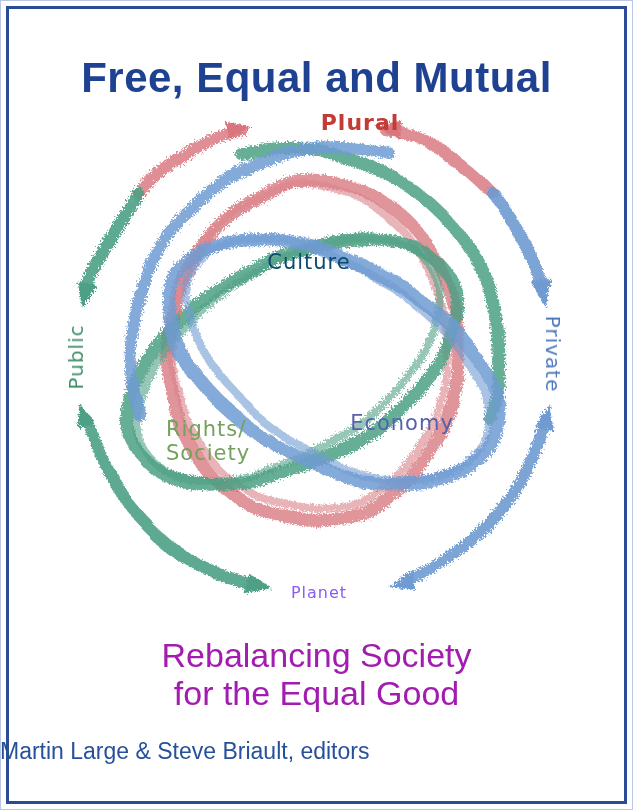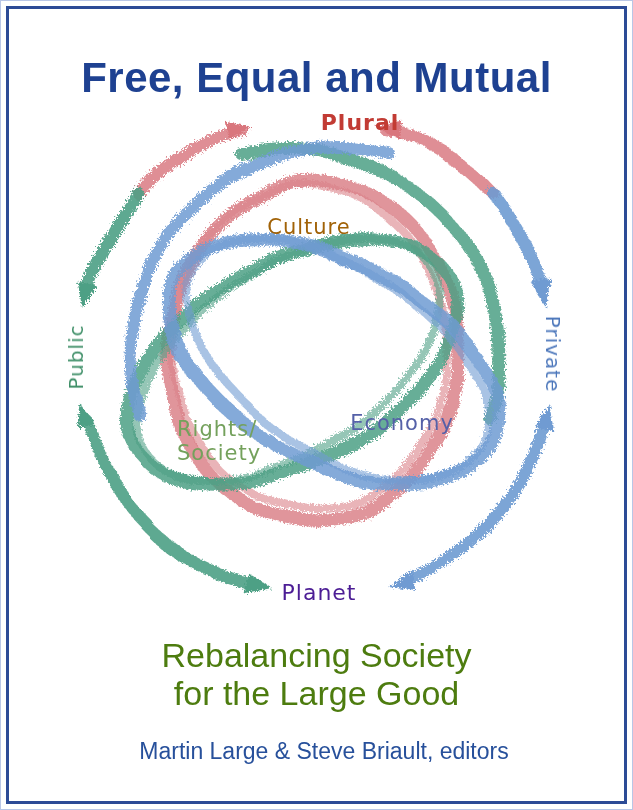--- a/index.html
+++ b/index.html
@@ -4,34 +4,34 @@
 <style>
   html,body{margin:0;padding:0;background:#ffffff;}
   body{width:633px;height:810px;position:relative;overflow:hidden;
        font-family:"Liberation Sans",sans-serif;}
   .frame{position:absolute;inset:6px;border:3px solid #2c4b96;pointer-events:none;}
   .edge{position:absolute;inset:0;border:1px solid #b9c6e6;pointer-events:none;}
   .abs{position:absolute;}
   .book-title{left:0;right:0;top:54px;text-align:center;
     font-size:42px;font-weight:bold;letter-spacing:.5px;color:#1e4191;}
   .subtitle{left:0;right:0;top:636px;text-align:center;
-    font-size:34px;font-weight:400;color:#4d7c0f;line-height:38px;}
-  .byline{left:0;right:0;top:738px;text-align:center;
-    font-size:23px;color:#27509b;margin-left:15px;}
+    font-size:34px;font-weight:400;color:#a21caf;line-height:38px;}
+  .byline{left:0;right:0;top:738px;text-align:left;
+    font-size:23px;color:#27509b;}
   .hand{font-family:"DejaVu Sans",sans-serif;letter-spacing:1px;white-space:nowrap;}
   .lab{transform:translate(-50%,-50%);}
   .lab-plural{left:313px;top:122px;font-size:22px;font-weight:600;color:#c23b34;margin-left:47px;}
-  .lab-culture{left:309px;top:227px;font-size:21px;color:#a16207;}
+  .lab-culture{left:309px;top:262px;font-size:21px;color:#0c4a6e;}
   .lab-economy{left:402px;top:423px;font-size:21px;color:#5561a8;}
-  .lab-rights{left:166px;top:417px;font-size:21px;color:#74a15c;line-height:24px;margin-left:11px;}
+  .lab-rights{left:166px;top:417px;font-size:21px;color:#74a15c;line-height:24px;}
   .lab-public{left:76px;top:357px;font-size:20px;color:#3f8f68;
     transform:translate(-50%,-50%) rotate(-90deg);}
   .lab-private{left:553px;top:354px;font-size:20px;color:#4c77bb;
     transform:translate(-50%,-50%) rotate(90deg);}
-  .lab-planet{left:319px;top:592px;font-size:22px;color:#4c1d95;}
+  .lab-planet{left:319px;top:592px;font-size:16px;color:#8b5cf6;}
   svg.diagram{position:absolute;inset:0;width:633px;height:810px;}
 </style>
 </head>
 <body>
 
 <div class="edge"></div>
 <div class="frame"></div>
 
 <svg class="diagram" viewBox="0 0 633 810" aria-hidden="true">
   <defs>
@@ -95,16 +95,16 @@
 
 <div class="abs hand lab lab-culture">Culture</div>
 <div class="abs hand lab-rights">
   <div>Rights/</div>
   <div>Society</div>
 </div>
 <div class="abs hand lab lab-economy">Economy</div>
 
 <div class="abs subtitle">
   <div>Rebalancing Society</div>
-  <div>for the Large Good</div>
+  <div>for the Equal Good</div>
 </div>
 
 <div class="abs byline">Martin Large &amp; Steve Briault, editors</div>
 
 </body></html>

